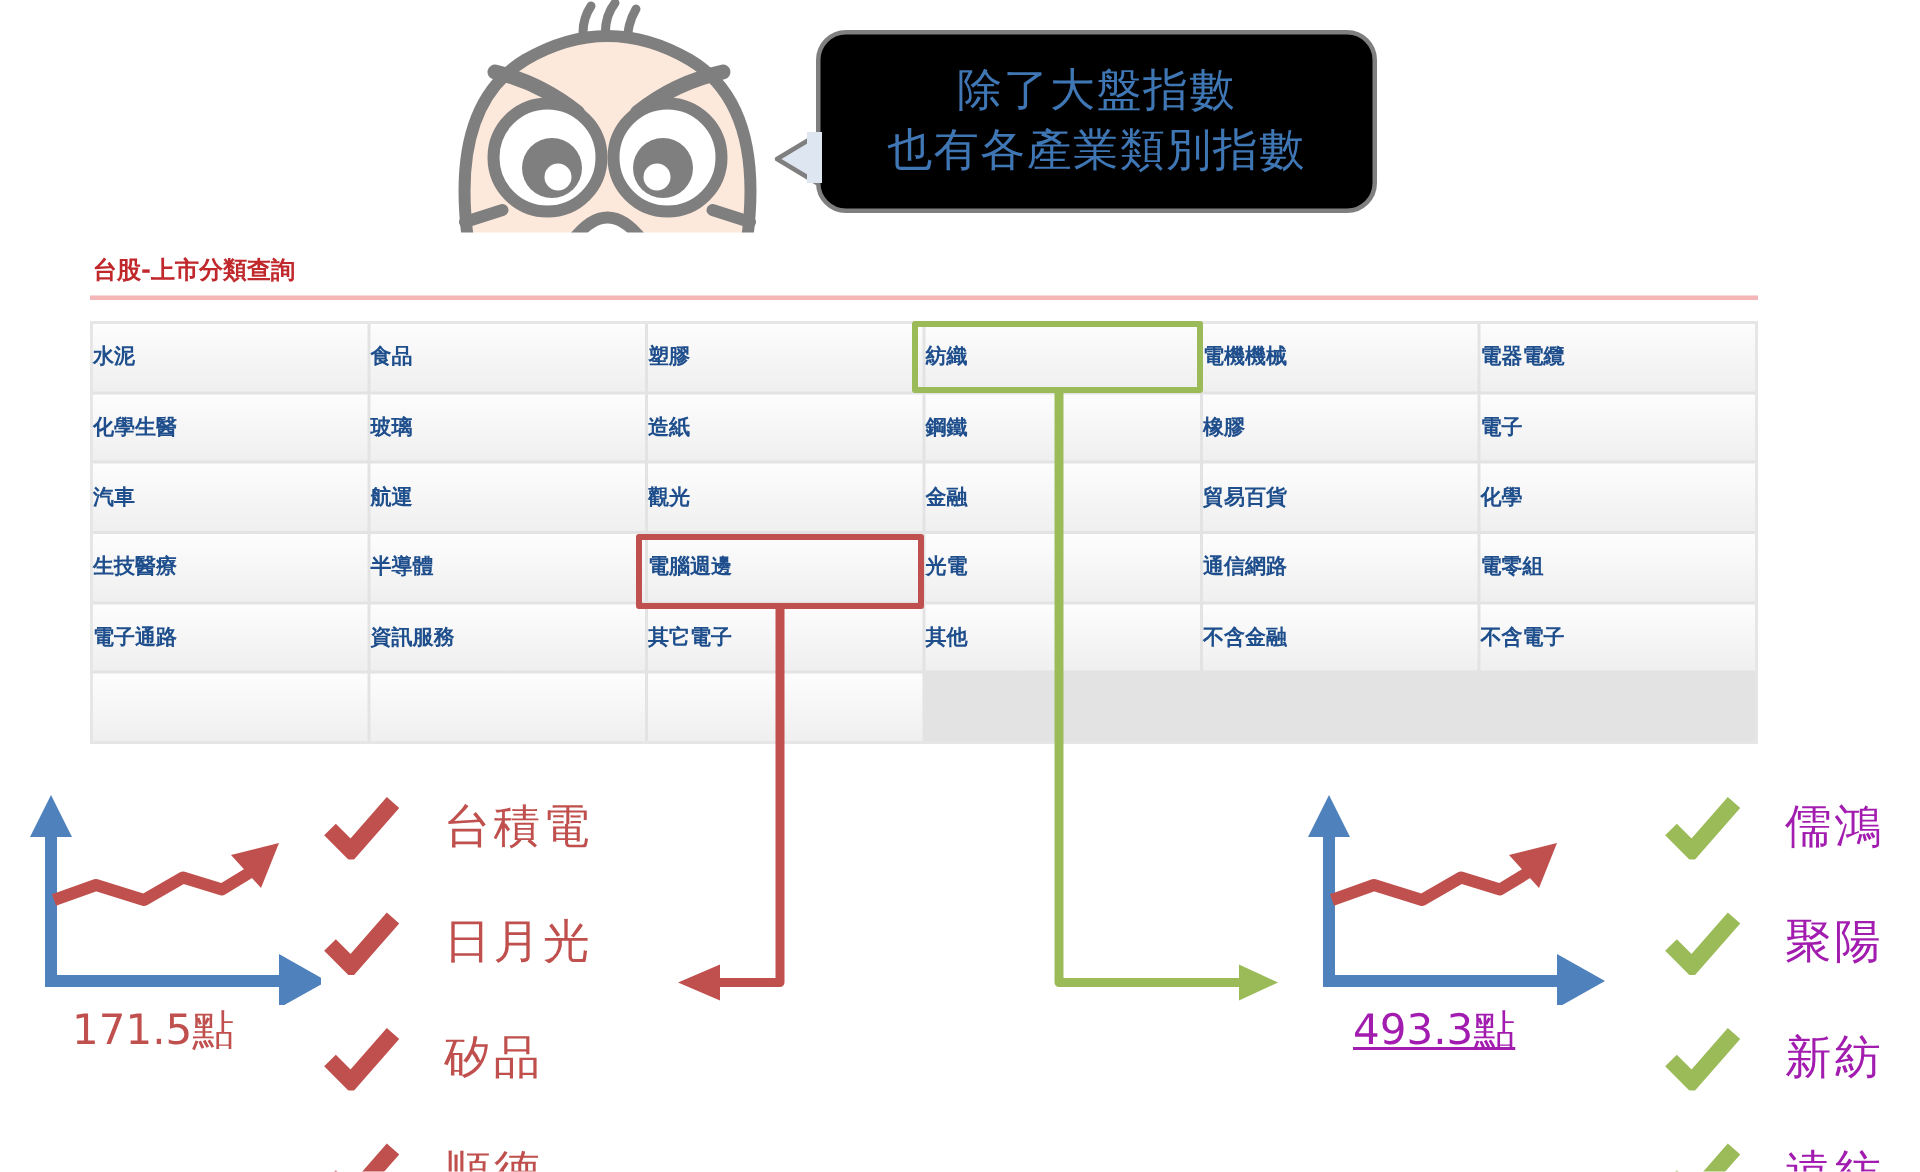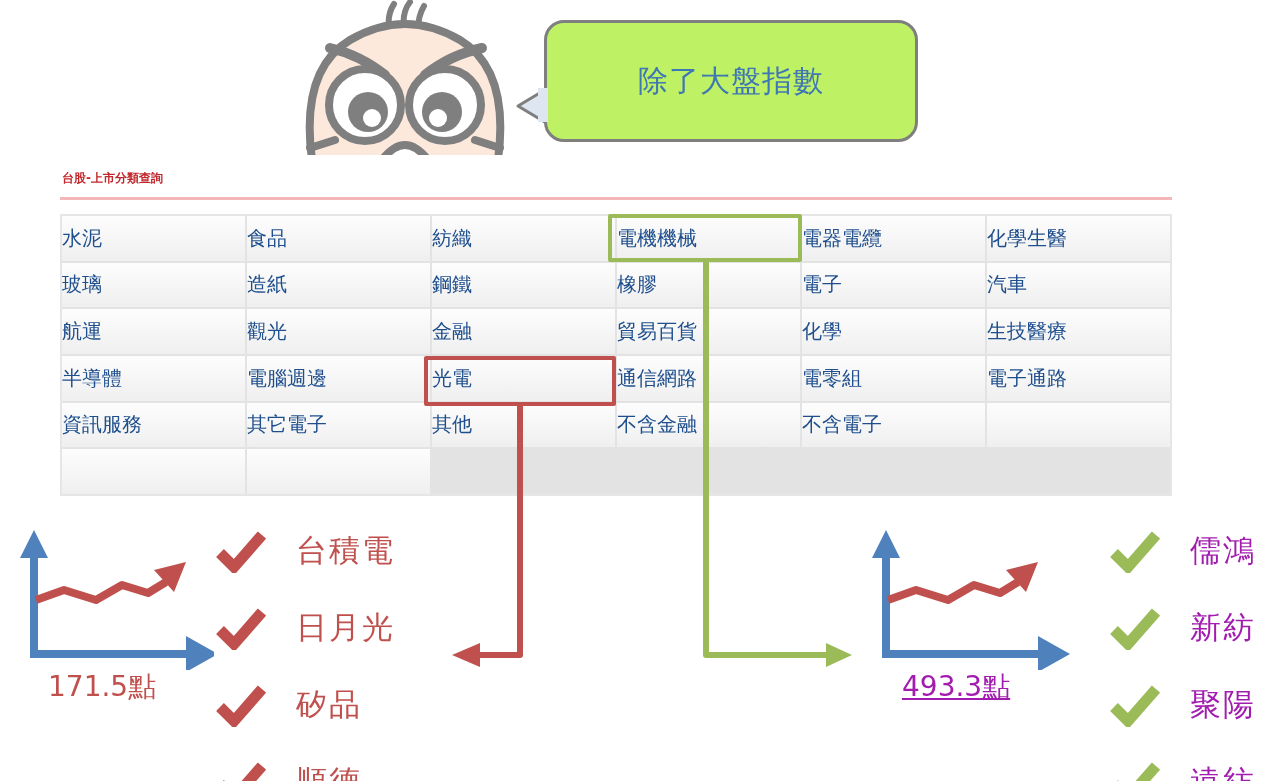--- a/index.html
+++ b/index.html
@@ -6,43 +6,43 @@
   body {
     width:1280px; height:781px; position:relative; overflow:hidden;
     background:#ffffff;
     font-family:"DejaVu Sans", "Liberation Sans", sans-serif;
   }
   .abs { position:absolute; }
 
   
   .bubble {
     left:544px; top:20px; width:374px; height:122px;
-    background:#bef264; border:3px solid #7f7f7f; border-radius:20px;
+    background:#000000; border:3px solid #7f7f7f; border-radius:20px;
     box-sizing:border-box;
     display:flex; flex-direction:column; align-items:center; justify-content:center;
     color:#3f76b4; font-size:30px; line-height:40px; letter-spacing:1px;
   }
 
   
   .section-title {
-    left:62px; top:170px; color:#c0282c; font-size:12px; font-weight:bold;
+    left:62px; top:170px; color:#c0282c; font-size:16px; font-weight:bold;
   }
   .title-rule {
     left:60px; top:197px; width:1112px; height:3px; background:#f4b6b6;
   }
 
   
   .grid {
     left:60px; top:214px; width:1112px; height:282px;
     display:grid; grid-template-columns:repeat(6, 1fr); grid-template-rows:repeat(6, 1fr);
     gap:2px; background:#e3e3e3; border:2px solid #e6e6e6; box-sizing:border-box;
   }
   .cell {
     background:linear-gradient(#fdfdfd, #efefef);
-    color:#1e4e8c; font-size:20px; font-weight:normal;
+    color:#1e4e8c; font-size:14px; font-weight:bold;
     display:flex; align-items:center; 
     cursor:pointer;
   }
 
   .hl-red   { left:424px; top:356px; width:192px; height:50px; border:4px solid #c0504d; box-sizing:border-box; border-radius:2px; }
   .hl-green { left:608px; top:214px; width:194px; height:48px; border:4px solid #9bbb59; box-sizing:border-box; border-radius:2px; }
 
   .stock-list { display:flex; flex-direction:column; gap:16px; }
   .stock-item { display:flex; align-items:center; height:61px; font-size:31px; letter-spacing:2px; }
   .stock-item svg { margin-right:30px; }
@@ -75,29 +75,31 @@
   <path d="M210 148 L185 140" stroke="#7f7f7f" stroke-width="8" stroke-linecap="round"></path>
   <path d="M92 160 Q115 130 138 160" fill="#fff" stroke="#7f7f7f" stroke-width="8"></path>
   <rect x="0" y="155" width="230" height="10" fill="#fff"></rect>
 </svg>
 
 <svg class="abs" style="left:514px;top:84px;" width="36" height="44" viewBox="0 0 36 44">
   <path d="M34 4 L4 22 L34 40" fill="#dde6f1" stroke="#7f7f7f" stroke-width="3" stroke-linejoin="round"></path>
 </svg>
 <div class="abs bubble">
   <div>除了大盤指數</div>
+  <div>也有各產業類別指數</div>
 </div>
 <div class="abs" style="left:538px;top:88px;width:10px;height:34px;background:#dde6f1;"></div>
 
 <div class="abs section-title">台股-上市分類查詢</div>
 <div class="abs title-rule"></div>
 
 <div class="abs grid">
   <div class="cell">水泥</div>
   <div class="cell">食品</div>
+  <div class="cell">塑膠</div>
   <div class="cell">紡織</div>
   <div class="cell">電機機械</div>
   <div class="cell">電器電纜</div>
 
   <div class="cell">化學生醫</div>
   <div class="cell">玻璃</div>
   <div class="cell">造紙</div>
   <div class="cell">鋼鐵</div>
   <div class="cell">橡膠</div>
   <div class="cell">電子</div>
@@ -191,27 +193,27 @@
   <div class="stock-item">
     <svg width="50" height="44" viewBox="0 0 50 44">
         <path d="M4 24 L18 38 L46 6" stroke="#9bbb59" stroke-width="11" fill="none"></path>
       </svg>
     <span>儒鴻</span>
   </div>
   <div class="stock-item">
     <svg width="50" height="44" viewBox="0 0 50 44">
         <path d="M4 24 L18 38 L46 6" stroke="#9bbb59" stroke-width="11" fill="none"></path>
       </svg>
+    <span>聚陽</span>
+  </div>
+  <div class="stock-item">
+    <svg width="50" height="44" viewBox="0 0 50 44">
+        <path d="M4 24 L18 38 L46 6" stroke="#9bbb59" stroke-width="11" fill="none"></path>
+      </svg>
     <span>新紡</span>
   </div>
   <div class="stock-item">
     <svg width="50" height="44" viewBox="0 0 50 44">
         <path d="M4 24 L18 38 L46 6" stroke="#9bbb59" stroke-width="11" fill="none"></path>
       </svg>
-    <span>聚陽</span>
-  </div>
-  <div class="stock-item">
-    <svg width="50" height="44" viewBox="0 0 50 44">
-        <path d="M4 24 L18 38 L46 6" stroke="#9bbb59" stroke-width="11" fill="none"></path>
-      </svg>
     <span>遠紡</span>
   </div>
 </div>
 
 </body></html>

